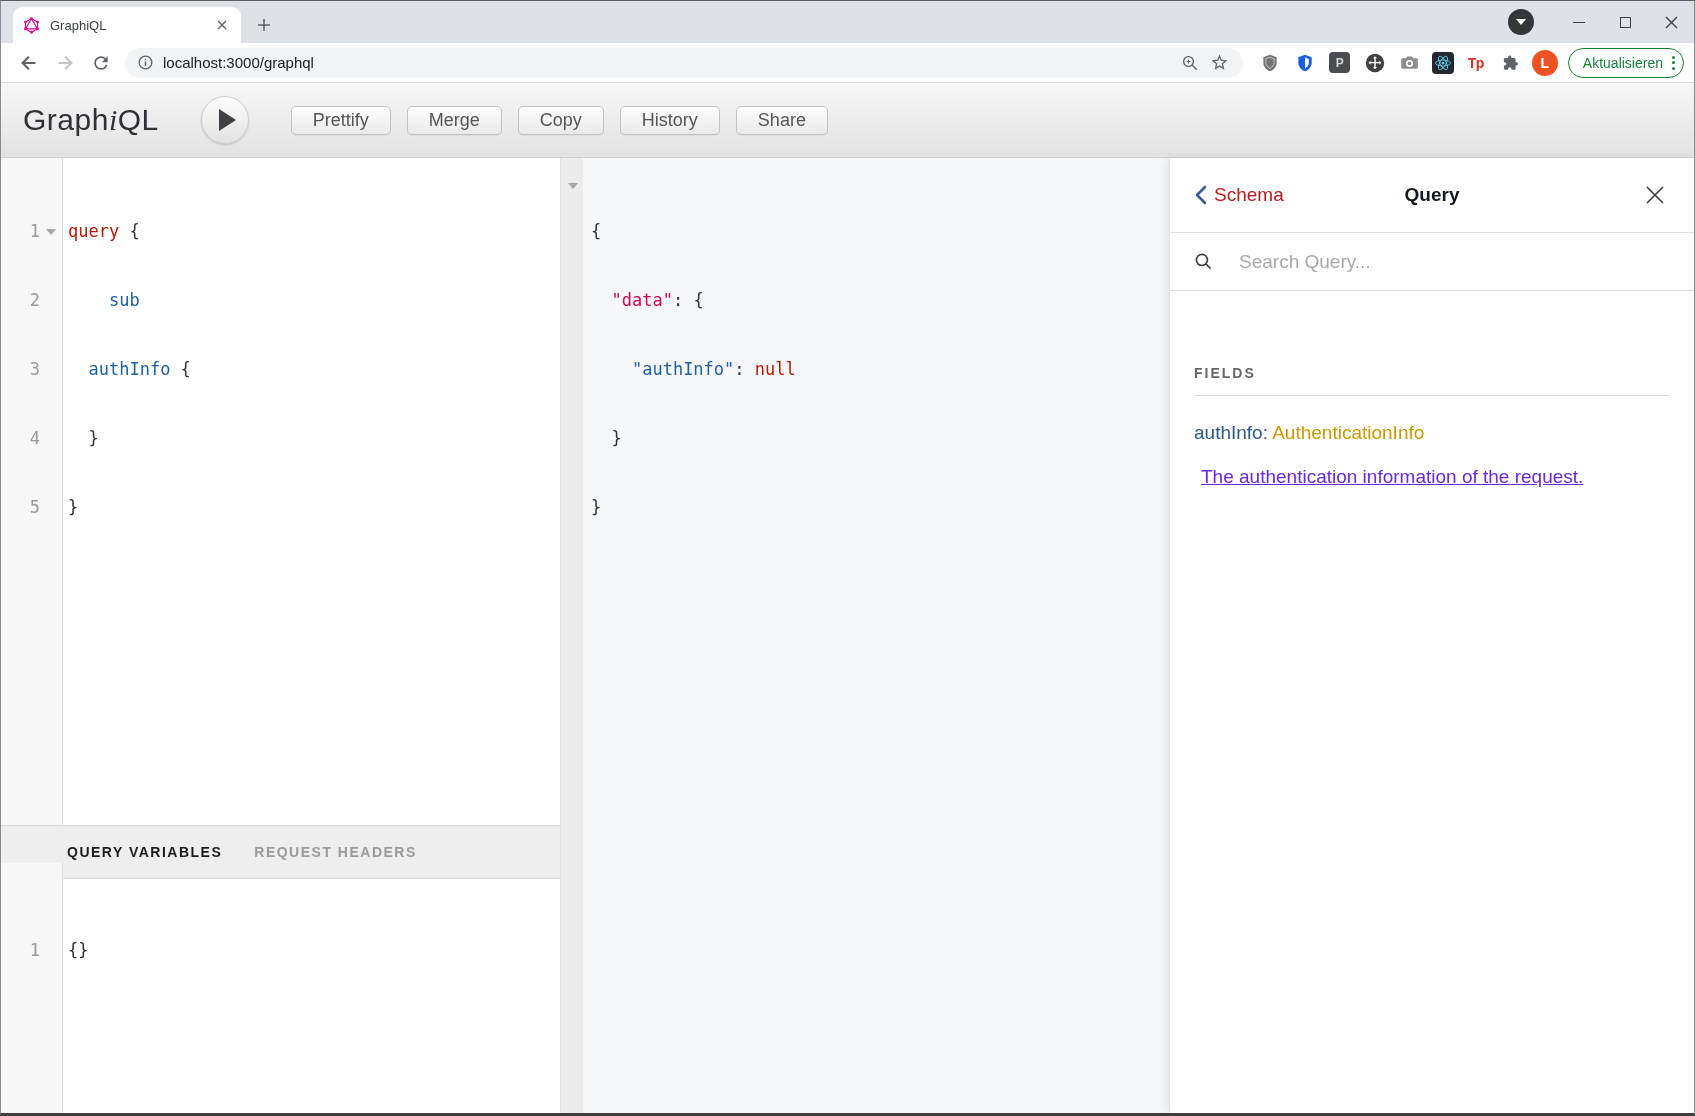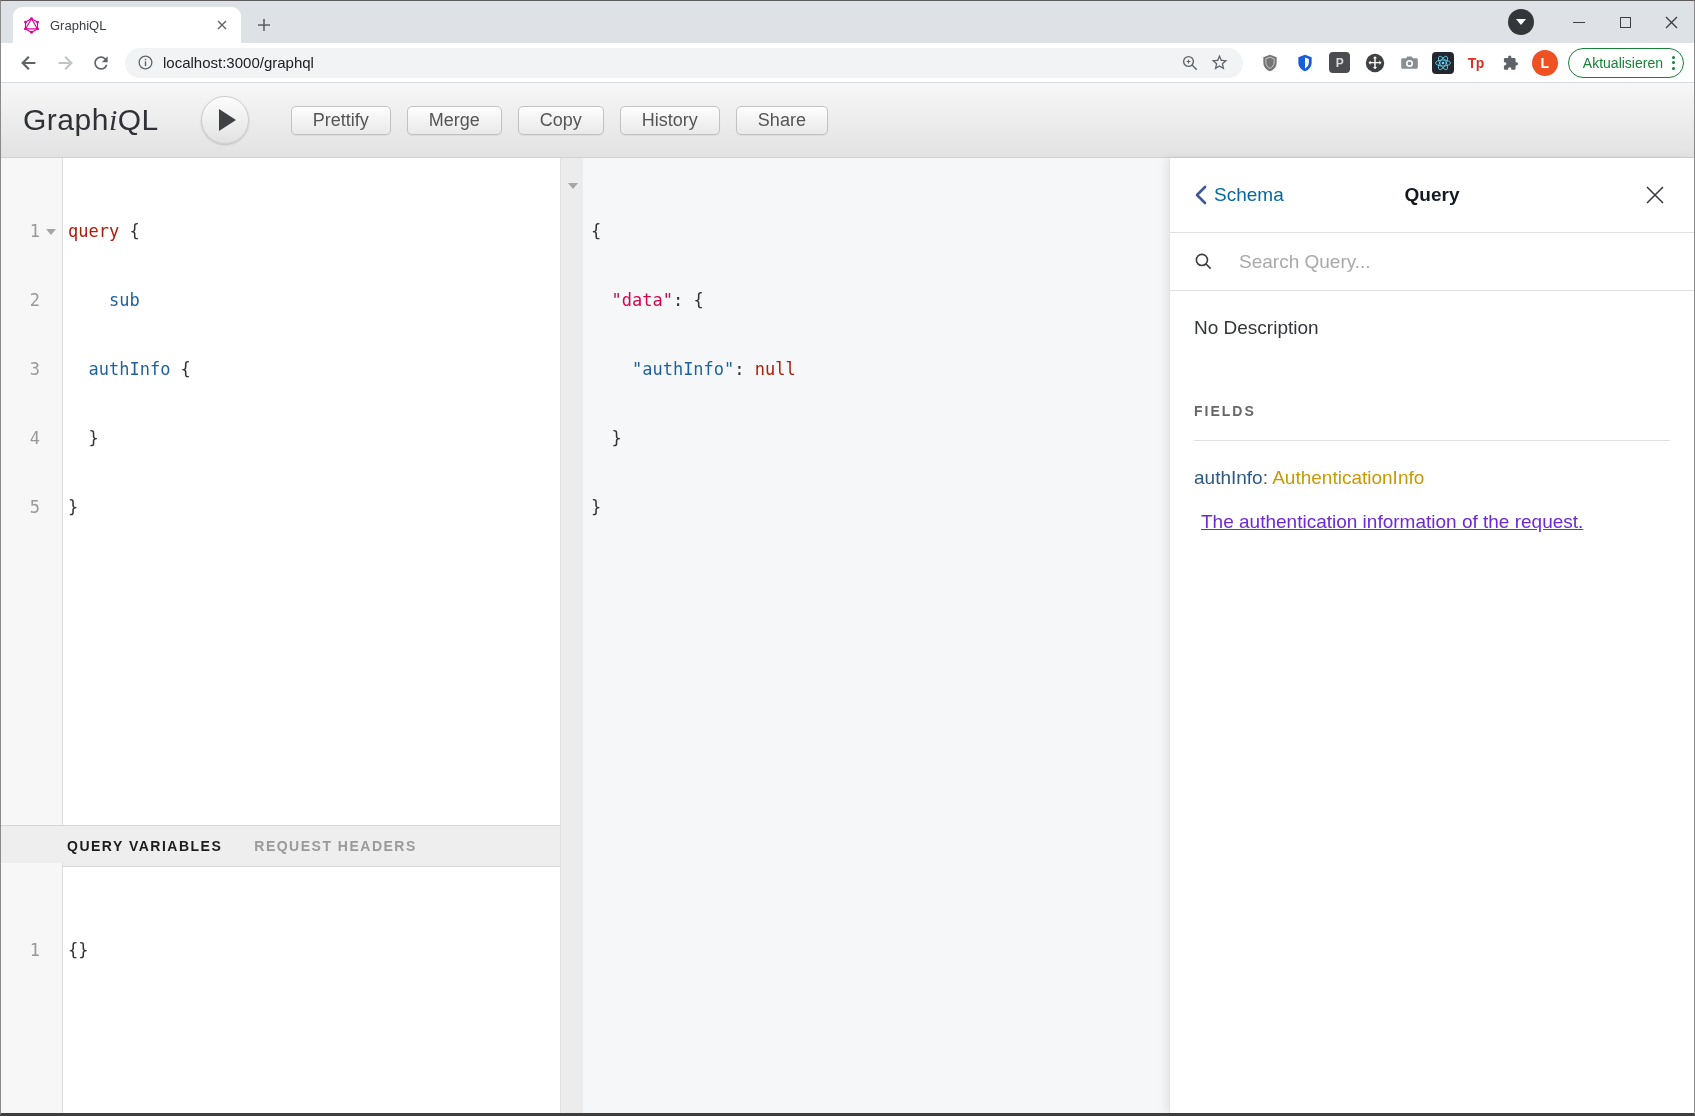--- a/index.html
+++ b/index.html
@@ -70,50 +70,50 @@
   .fold-arrow { position:absolute; right:6px; top:9px; width:0; height:0;
                 border-left:5px solid transparent; border-right:5px solid transparent; border-top:6px solid #a6a6a6; }
   .code-area { padding:16px 0 0 5px; flex:1; }
   .tk-kw   { color:#B11A04; }
   .tk-prop { color:#1F61A0; }
   .tk-punc { color:#333; }
   .tk-def  { color:#D2054E; }
   .tk-null { color:#B11A04; }
 
   
-  .varbar { position:absolute; top:667px; left:0; right:0; height:42px; background:#eee;
+  .varbar { position:absolute; top:667px; left:0; right:0; height:54px; background:#eee;
             border-top:1px solid #d6d6d6; border-bottom:1px solid #d6d6d6;
             display:flex; align-items:center; gap:32px; padding-left:66px; }
   .vartab { font-size:14px; font-weight:bold; letter-spacing:1.5px; }
   .vartab.active { color:#1c1c1c; }
   .vartab.inactive { color:#9a9a9a; }
   .vars-editor { position:absolute; top:705px; left:0; right:0; bottom:0; display:flex; }
   .vars-editor .gutter { padding-top:30px; }
   .vars-editor .code-area { padding-top:30px; }
 
   
   .result-pane { position:absolute; left:560px; top:0; bottom:0; width:610px; background:#f6f7f8; display:flex; }
   .result-gutter { width:22px; background:#ececed; flex-shrink:0; position:relative; }
   .result-gutter .fold-arrow { right:5px; top:25px; }
   .result-code { padding:16px 0 0 8px; flex:1; }
 
   
   .docs-pane { position:absolute; right:0; top:0; bottom:0; width:525px; background:#fff;
                box-shadow:-4px 0 8px rgba(0,0,0,0.07); border-left:1px solid #e3e3e3; }
   .docs-header { height:75px; border-bottom:1px solid #e0e0e0; display:flex; align-items:center; padding:0 24px; position:relative; }
-  .docs-back { display:flex; align-items:center; gap:7px; color:#0369a1; font-size:19px;justify-content:space-between; }
+  .docs-back { display:flex; align-items:center; gap:7px; color:#b91c1c; font-size:19px;justify-content:space-between; }
   .docs-title { position:absolute; left:0; right:0; text-align:center; font-size:19px; font-weight:bold; color:#141823; pointer-events:none; }
   .docs-close { position:absolute; right:26px; top:24px; width:26px; height:26px; display:flex; align-items:center; justify-content:center; }
   .docs-search { height:58px; border-bottom:1px solid #e0e0e0; display:flex; align-items:center; padding:0 24px; gap:26px; }
   .docs-search input { border:none; outline:none; background:transparent; font-size:19px; color:#333; flex:1; font-family:"Liberation Sans", sans-serif; }
   .docs-search input::placeholder { color:#a9a9a9; }
   .docs-body { padding:26px 24px; }
   .no-desc { font-size:19px; color:#33363b; }
-  .fields-heading { margin-top:64px; font-size:14px; font-weight:bold; letter-spacing:2px; color:#666;
-                    padding-bottom:21px; border-bottom:1px solid #e0e0e0; }
+  .fields-heading { margin-top:48px; font-size:14px; font-weight:bold; letter-spacing:2px; color:#666;
+                    padding-bottom:14px; border-bottom:1px solid #e0e0e0; }
   .field-row { margin-top:26px; font-size:19px; }
   .field-name { color:#2D5884; }
   .field-colon { color:#555; }
   .type-name { color:#CA9800;margin-top:28px; }
   .field-desc { margin-top:22px; font-size:19px; color:#6d28d9; padding-left:7px;text-decoration:underline; }
 
   svg { display:block; }
 </style>
 </head>
 <body>
@@ -353,21 +353,20 @@
 
         <div class="docs-search">
           <svg width="19" height="19" viewBox="0 0 24 24">
               <circle cx="10" cy="10" r="7" fill="none" stroke="#3a3a3a" stroke-width="2"></circle>
               <path d="M15.2 15.2 L21 21" stroke="#3a3a3a" stroke-width="2"></path>
             </svg>
           <input type="text" placeholder="Search Query..." style="">
         </div>
 
         <div class="docs-body">
-          <div class="no-desc">No Description</div>
           <div class="fields-heading">FIELDS</div>
           <div class="field-row">
             <span class="field-name">authInfo</span><span class="field-colon">: </span><span class="type-name">AuthenticationInfo</span>
           </div>
           <div class="field-desc">The authentication information of the request.</div>
         </div>
       </div>
 
     </div>
   </div>

